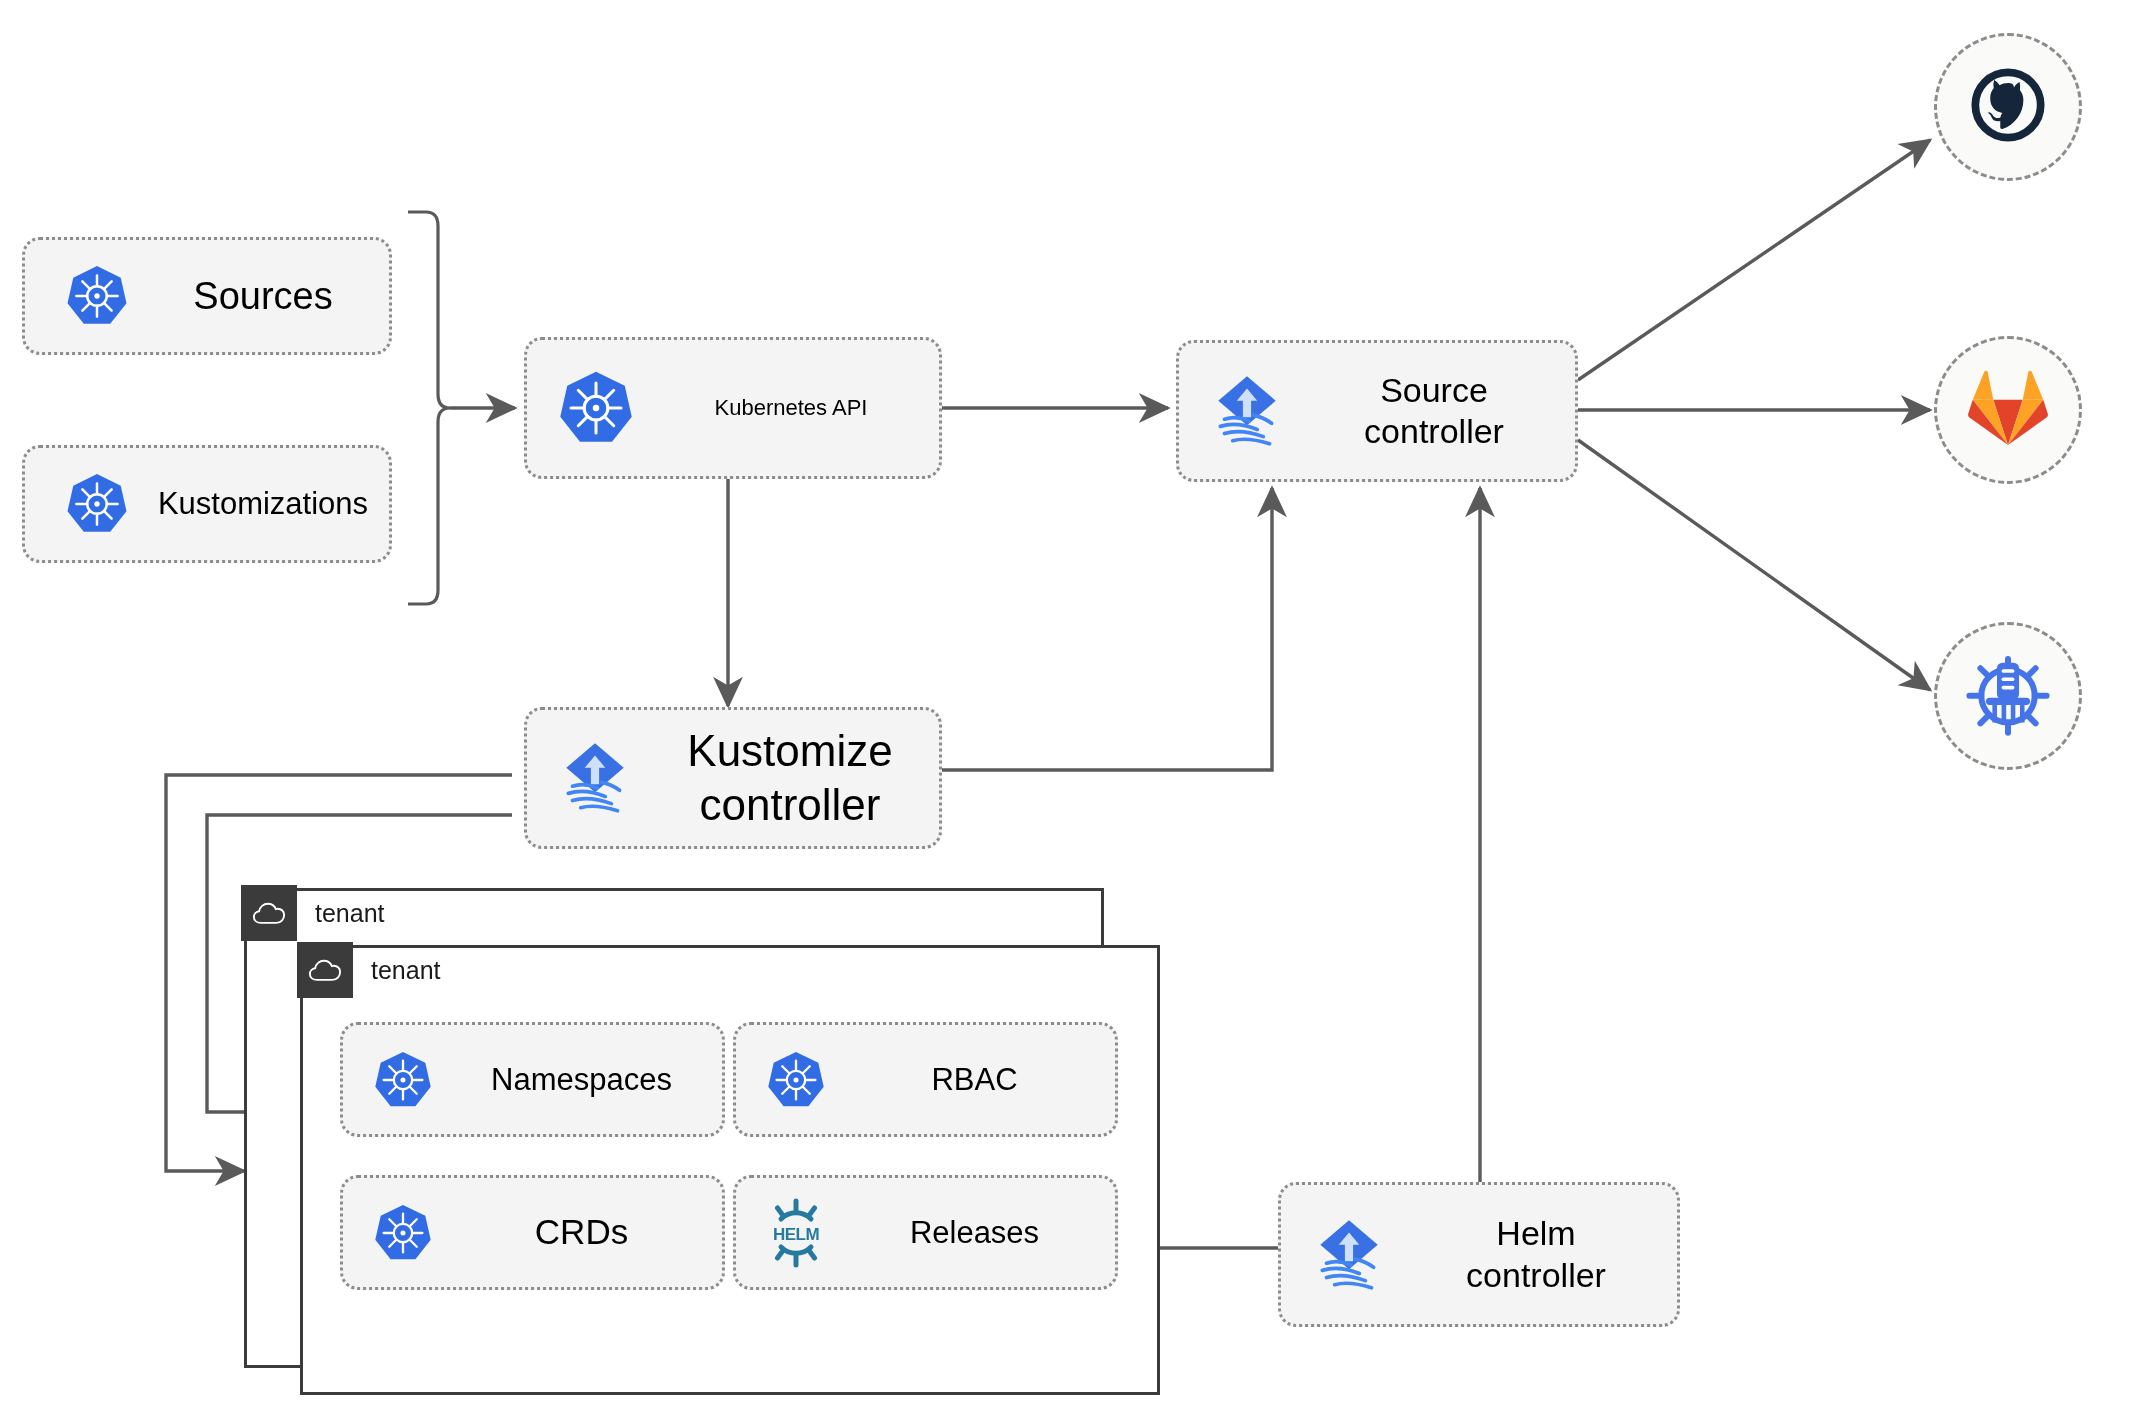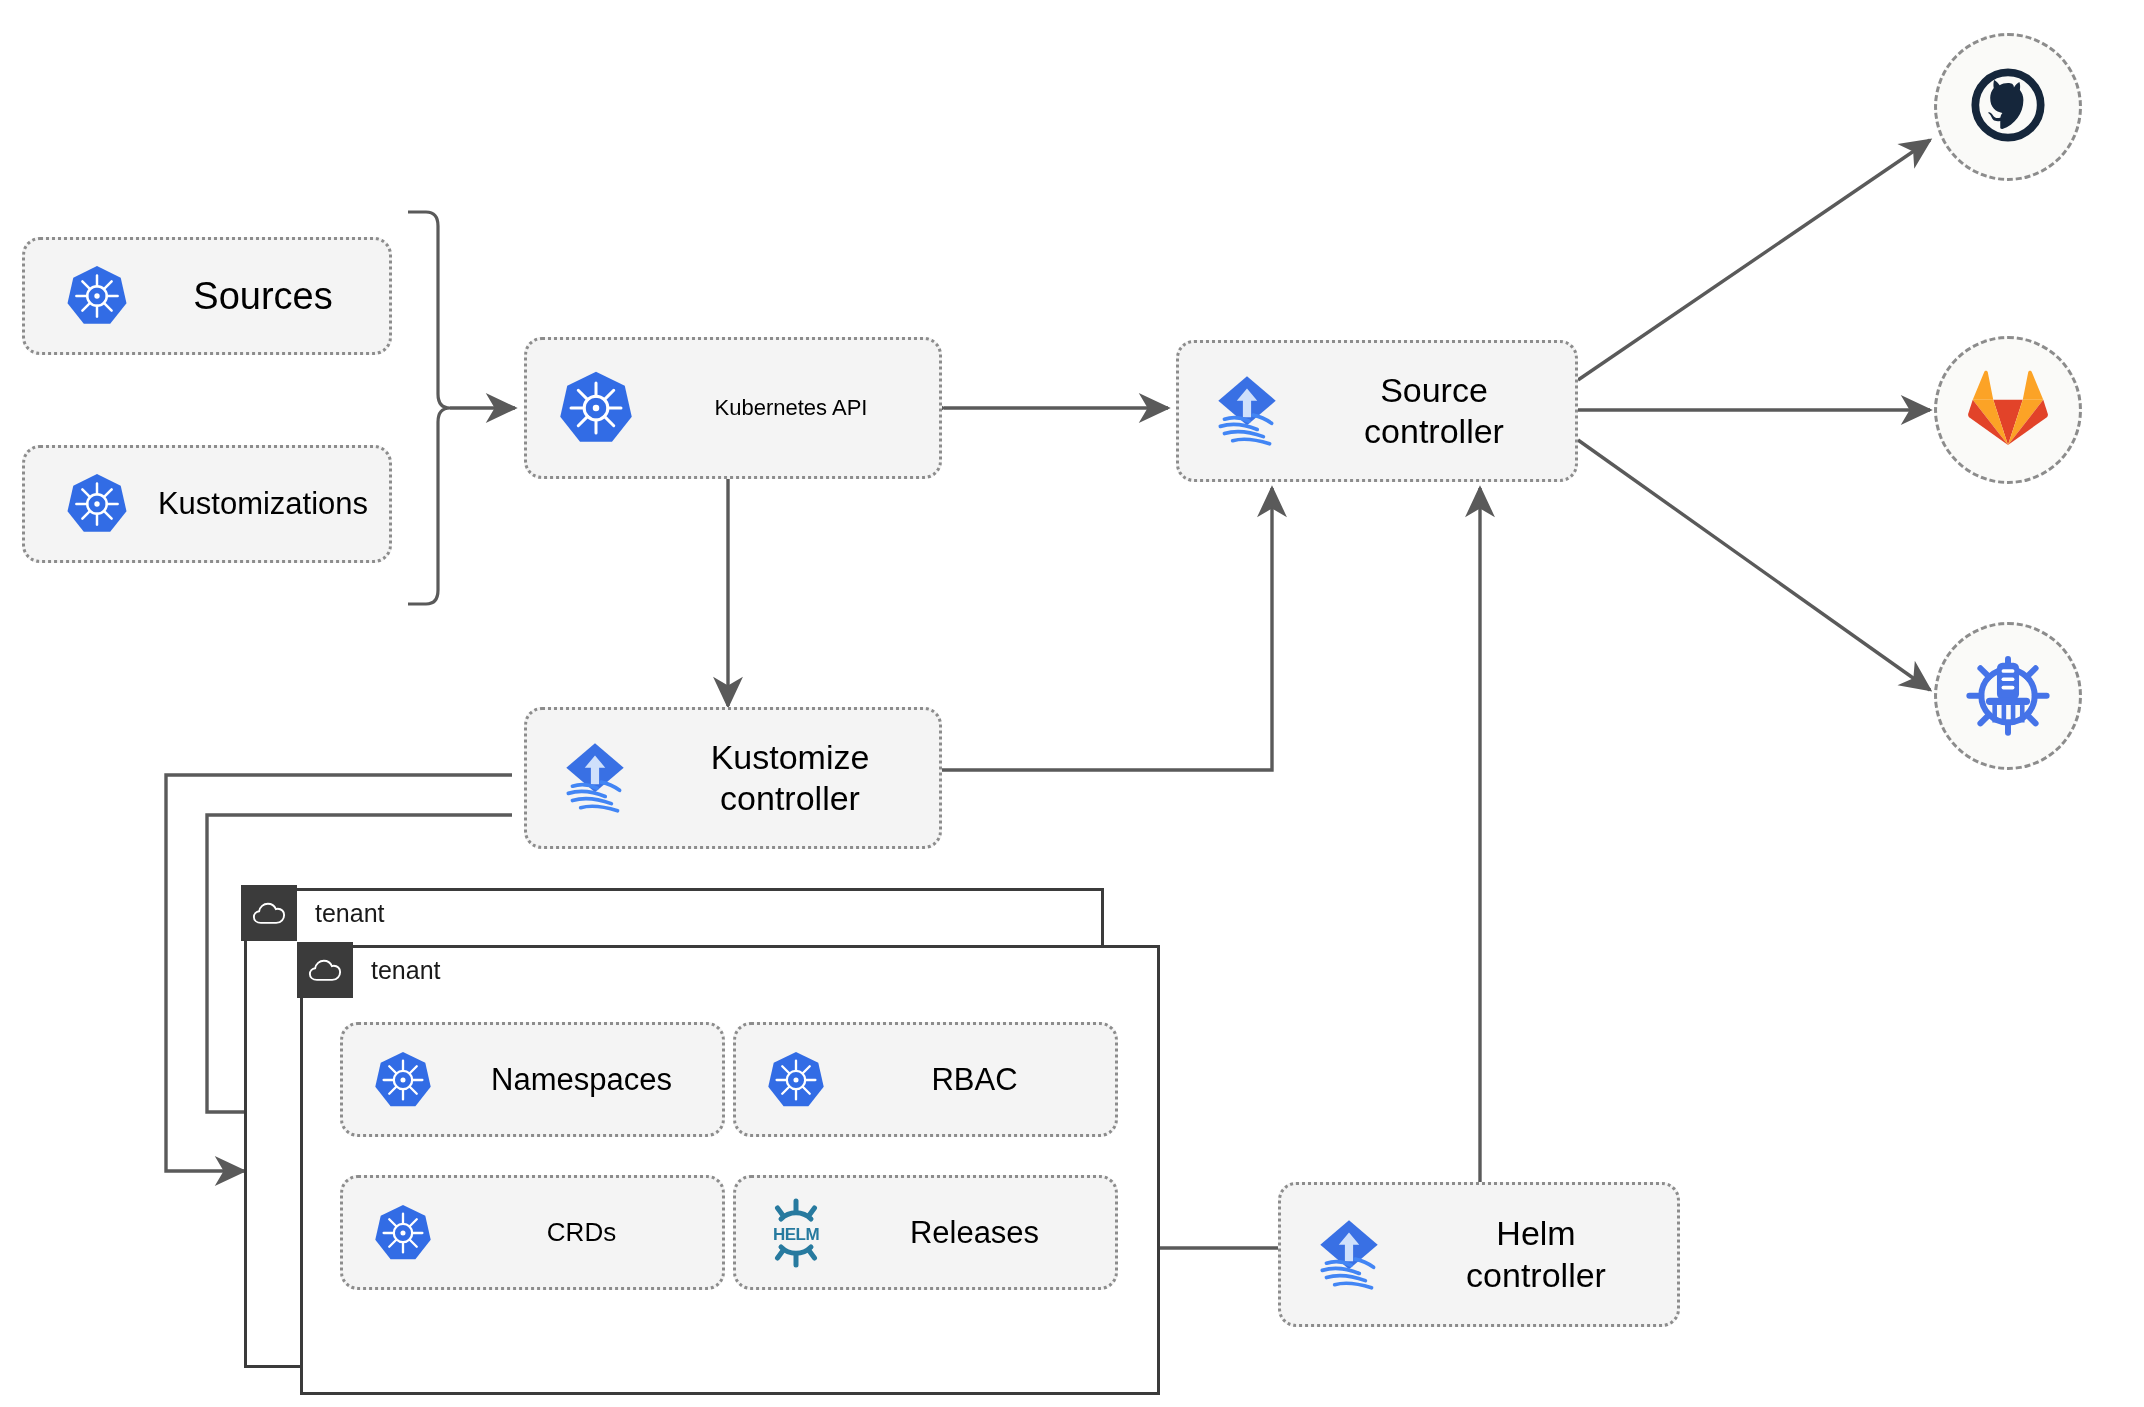--- a/index.html
+++ b/index.html
@@ -232,21 +232,21 @@
         <path d="M40 18 L50 30 L44 30 L44 46 L36 46 L36 30 L30 30 Z" fill="#CFE0FB"></path>
         <g stroke="#4285F4" stroke-width="3.6" stroke-linecap="round" fill="none">
           <path d="M18 48 Q 30 44 42 50"></path>
           <path d="M14 55 Q 30 50 50 58"></path>
           <path d="M18 62 Q 34 57 56 65"></path>
           <path d="M26 69 Q 40 65 62 72"></path>
           <path d="M46 44 Q 56 46 64 52"></path>
         </g>
       </svg>
     </span>
-    <span class="lbl" style="font-size:34px;">Kustomize
+    <span class="lbl" style="font-size:44px;">Kustomize
 controller</span>
   </div>
 
   <div class="node" style="left:1278px; top:1182px; width:402px; height:145px;">
     <span class="ico" style="width:108px; margin-left:14px;">
       <svg width="82" height="82" viewBox="0 0 80 80">
         <path d="M40 6 L68 30 L40 54 L12 30 Z" fill="#3970E4"></path>
         <path d="M40 18 L50 30 L44 30 L44 46 L36 46 L36 30 L30 30 Z" fill="#CFE0FB"></path>
         <g stroke="#4285F4" stroke-width="3.6" stroke-linecap="round" fill="none">
           <path d="M18 48 Q 30 44 42 50"></path>
@@ -342,21 +342,21 @@
             <path d="M32 41.5 L32 52"></path>
           <path d="M22.5 32 L12 32"></path>
             <path d="M41.5 32 L52 32"></path>
           <path d="M25.3 25.3 L17.8 17.8"></path>
             <path d="M38.7 38.7 L46.2 46.2"></path>
           <path d="M38.7 25.3 L46.2 17.8"></path>
             <path d="M25.3 38.7 L17.8 46.2"></path>
         </g>
       </svg>
     </span>
-    <span class="lbl" style="font-size:26px;">CRDs</span>
+    <span class="lbl" style="font-size:35px;">CRDs</span>
   </div>
 
   <div class="node" style="left:733px; top:1175px; width:385px; height:115px;">
     <span class="ico" style="width:92px; margin-left:14px;">
       <svg width="72" height="72" viewBox="0 0 72 72">
         <g stroke="#277A9F" stroke-width="5" fill="none" stroke-linecap="round">
           <path d="M21 22 A 21 21 0 0 1 51 22"></path>
           <path d="M21 50 A 21 21 0 0 0 51 50"></path>
           <path d="M36 4 L36 14"></path>
             <path d="M36 58 L36 68"></path>

